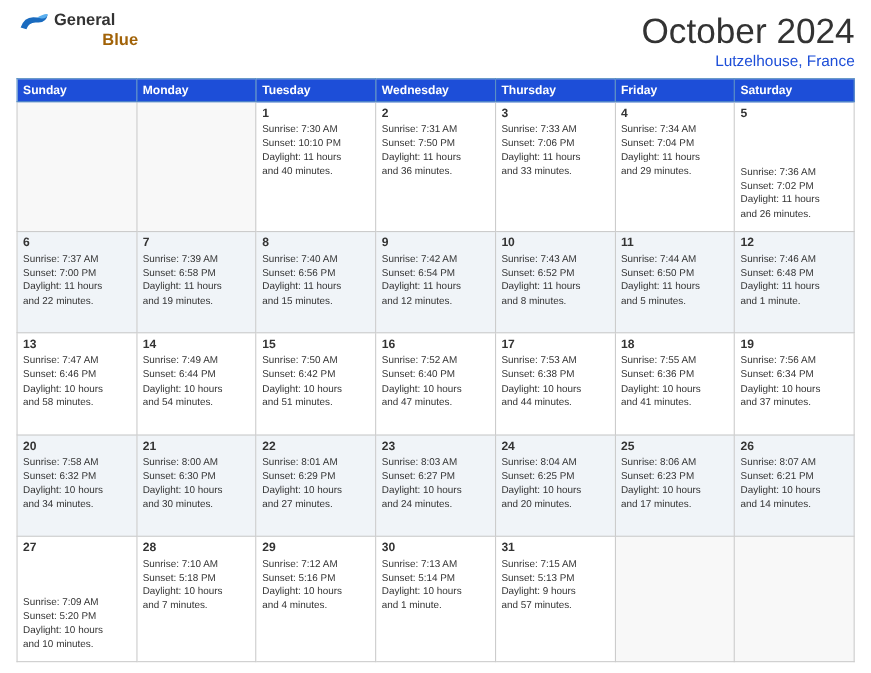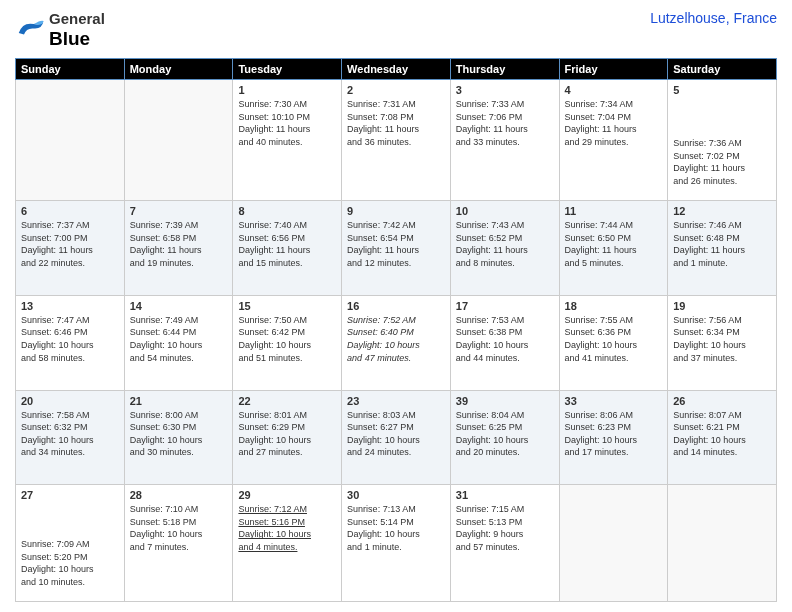--- a/index.html
+++ b/index.html
@@ -18,21 +18,21 @@
       flex-direction: column;
     }
     .header {
       display: flex;
       justify-content: space-between;
       align-items: flex-start;
       margin-bottom: 8px;
     }
     .logo {
       display: flex;
-      align-items: center;
+      align-items: flex-start;
       gap: 4px;
     }
     .logo-bird {
       width: 30px;
       height: 24px;
     }
     .title-block {
       text-align: right;
     }
     .month-title {
@@ -45,21 +45,21 @@
       color: #1d4ed8;
     }
     .calendar {
       flex: 1;
       border: 1px solid #ccc;
       border-collapse: collapse;
       width: 100%;
       table-layout: fixed;
     }
     .calendar th {
-      background: #000000;
+      background: #1d4ed8;
       color: #fff;
       font-size: 11px;
       font-weight: bold;
       padding: 4px 5px;
       text-align: left;
       border: 1px solid #5a8fc4;
     }
     .calendar td {
       border: 1px solid #ccc;
       vertical-align: top;
@@ -91,24 +91,25 @@
 
 <div class="page">
   <div class="header">
     <div class="logo">
       <svg class="logo-bird" viewBox="0 0 40 32">
         <path d="M5,20 Q10,5 25,8 Q35,10 38,4 Q36,15 25,14 Q15,13 12,22 Z" fill="#1a6bbf"></path>
         <path d="M25,8 Q35,2 38,4 Q36,10 30,9 Z" fill="#5aafef"></path>
       </svg>
       <div>
         <span style="font-size:15px;font-weight:bold;color:#333;">General</span><br>
-        <span style="font-size:19px;font-weight:bold;color:#000000;">Blue</span>
+        <span style="font-size:15px;font-weight:bold;color:#a16207;margin-left:44px;">Blue</span>
       </div>
     </div>
     <div class="title-block">
+      <div class="month-title">October 2024</div>
       <div class="location-title">Lutzelhouse, France</div>
     </div>
   </div>
 
   <table class="calendar">
     <thead>
       <tr>
       <th>Sunday</th>
           <th>Monday</th>
           <th>Tuesday</th>
@@ -125,21 +126,21 @@
           <td>
             <span class="day-number">1</span>
             <div class="day-info" style="white-space: pre-line;">Sunrise: 7:30 AM
 Sunset: 10:10 PM
 Daylight: 11 hours
 and 40 minutes.</div>
           </td>
           <td>
             <span class="day-number">2</span>
             <div class="day-info" style="white-space: pre-line;">Sunrise: 7:31 AM
-Sunset: 7:08 PM
+Sunset: 7:50 PM
 Daylight: 11 hours
 and 36 minutes.</div>
           </td>
           <td>
             <span class="day-number">3</span>
             <div class="day-info" style="white-space: pre-line;">Sunrise: 7:33 AM
 Sunset: 7:06 PM
 Daylight: 11 hours
 and 33 minutes.</div>
           </td>
@@ -226,21 +227,21 @@
           </td>
           <td>
             <span class="day-number">15</span>
             <div class="day-info" style="white-space: pre-line;">Sunrise: 7:50 AM
 Sunset: 6:42 PM
 Daylight: 10 hours
 and 51 minutes.</div>
           </td>
           <td>
             <span class="day-number">16</span>
-            <div class="day-info" style="white-space: pre-line; font-style: italic;">Sunrise: 7:52 AM
+            <div class="day-info" style="white-space: pre-line;">Sunrise: 7:52 AM
 Sunset: 6:40 PM
 Daylight: 10 hours
 and 47 minutes.</div>
           </td>
           <td>
             <span class="day-number">17</span>
             <div class="day-info" style="white-space: pre-line;">Sunrise: 7:53 AM
 Sunset: 6:38 PM
 Daylight: 10 hours
 and 44 minutes.</div>
@@ -283,28 +284,28 @@
 and 27 minutes.</div>
           </td>
           <td>
             <span class="day-number">23</span>
             <div class="day-info" style="white-space: pre-line;">Sunrise: 8:03 AM
 Sunset: 6:27 PM
 Daylight: 10 hours
 and 24 minutes.</div>
           </td>
           <td>
-            <span class="day-number">39</span>
+            <span class="day-number">24</span>
             <div class="day-info" style="white-space: pre-line;">Sunrise: 8:04 AM
 Sunset: 6:25 PM
 Daylight: 10 hours
 and 20 minutes.</div>
           </td>
           <td>
-            <span class="day-number">33</span>
+            <span class="day-number">25</span>
             <div class="day-info" style="white-space: pre-line;">Sunrise: 8:06 AM
 Sunset: 6:23 PM
 Daylight: 10 hours
 and 17 minutes.</div>
           </td>
           <td>
             <span class="day-number">26</span>
             <div class="day-info" style="white-space: pre-line;">Sunrise: 8:07 AM
 Sunset: 6:21 PM
 Daylight: 10 hours
@@ -321,21 +322,21 @@
           </td>
           <td>
             <span class="day-number">28</span>
             <div class="day-info" style="white-space: pre-line;">Sunrise: 7:10 AM
 Sunset: 5:18 PM
 Daylight: 10 hours
 and 7 minutes.</div>
           </td>
           <td>
             <span class="day-number">29</span>
-            <div class="day-info" style="white-space: pre-line; text-decoration: underline;">Sunrise: 7:12 AM
+            <div class="day-info" style="white-space: pre-line;">Sunrise: 7:12 AM
 Sunset: 5:16 PM
 Daylight: 10 hours
 and 4 minutes.</div>
           </td>
           <td>
             <span class="day-number">30</span>
             <div class="day-info" style="white-space: pre-line;">Sunrise: 7:13 AM
 Sunset: 5:14 PM
 Daylight: 10 hours
 and 1 minute.</div>

